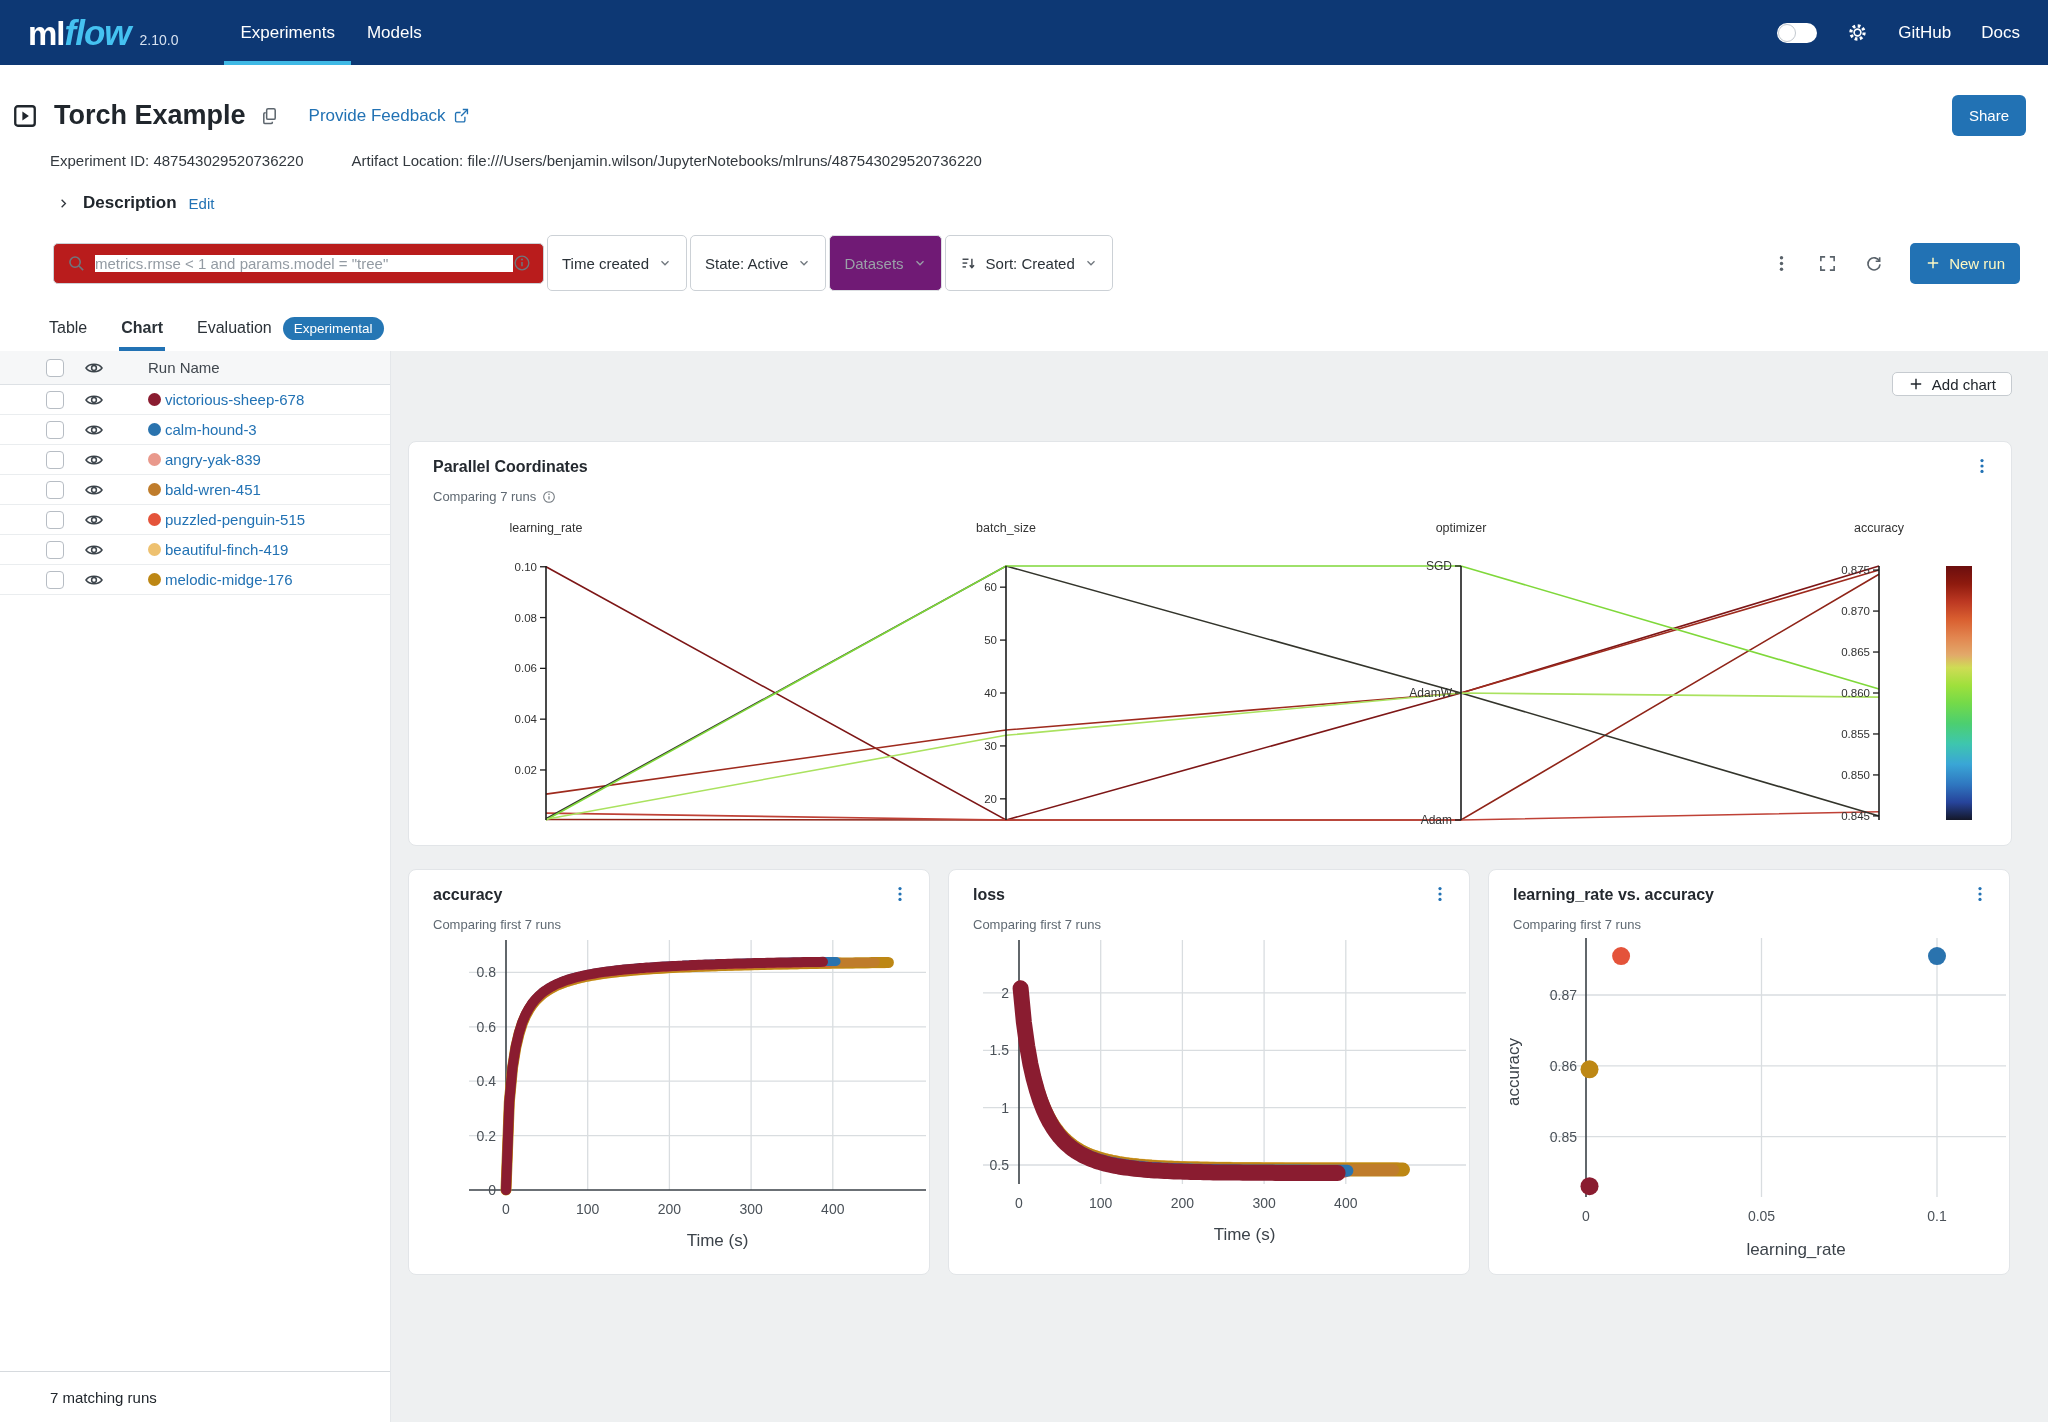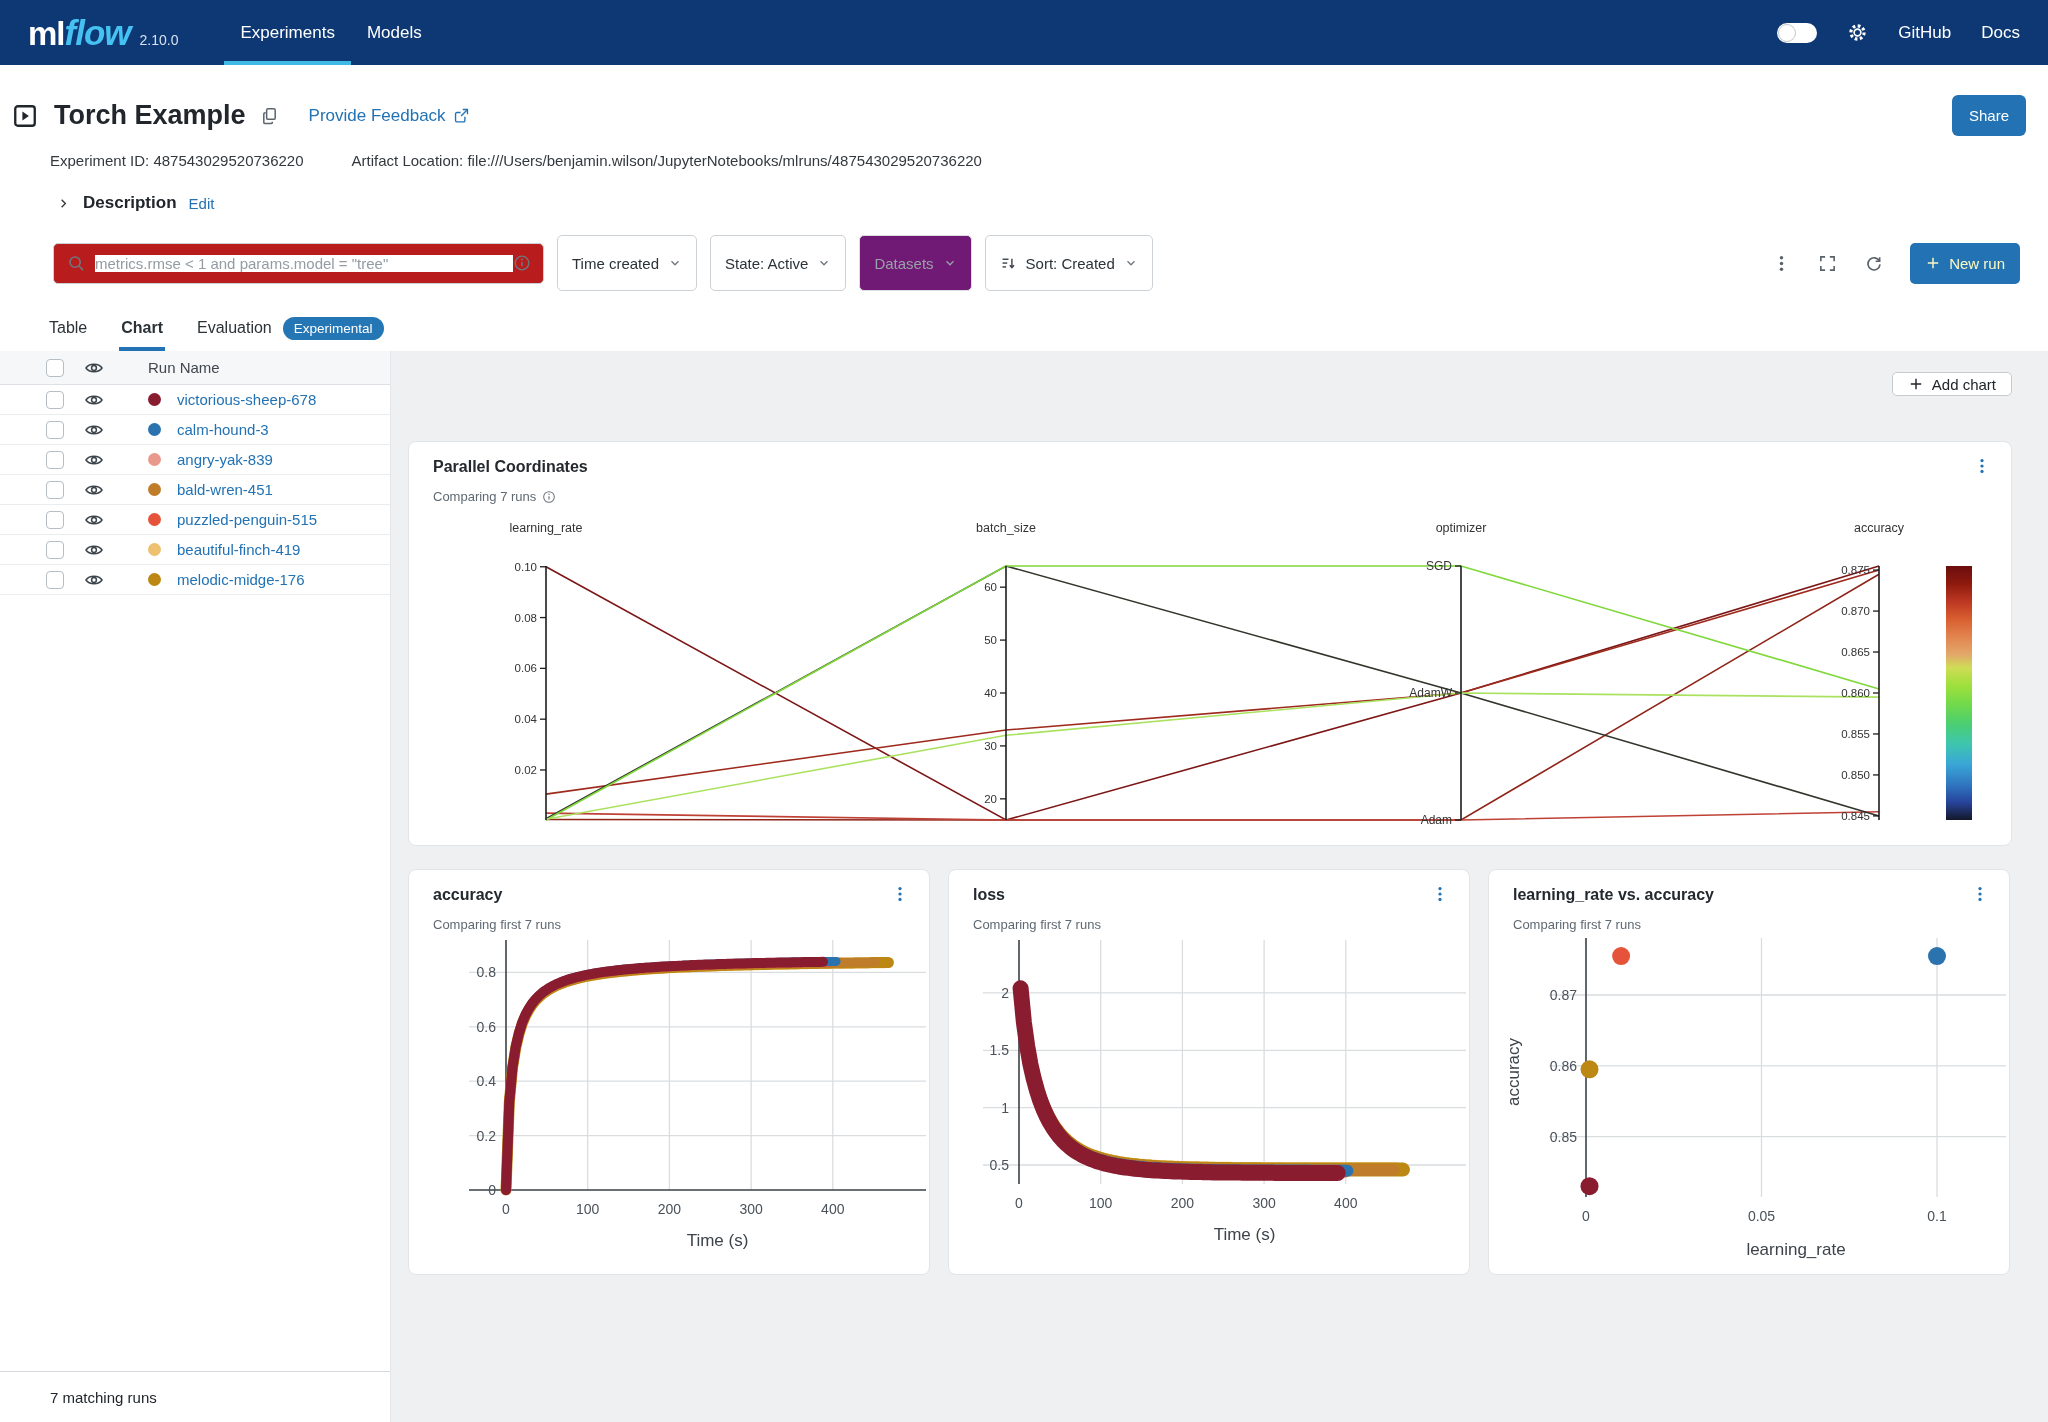--- a/index.html
+++ b/index.html
@@ -35,21 +35,21 @@
   .desc-chev{color:#33393f;transform:rotate(-90deg)}
   .desc-label{font-size:17px;font-weight:600;color:#20262c}
   .edit-link{font-size:15px;color:#2272b4;cursor:pointer}
 
   
   .filters{margin-top:22px;padding:0 28px 0 53px;display:flex;align-items:center}
   .search{width:491px;height:41px;border:1px solid #ccd1d6;border-radius:5px;display:flex;align-items:center;padding:0 12px 0 13px;background:#b91c1c}
   .search input{flex:1;border:none;outline:none;font-size:15px;font-family:inherit;color:#2b3238;margin-left:9px}
   .search input::placeholder{color:#939ba3}
   .search .info{color:#6f767d}
-  .fbtn{height:56px;border:1px solid #ccd1d6;border-radius:5px;background:#fff;display:flex;align-items:center;gap:9px;padding:17px 14px;font-size:15px;color:#2b3238;margin-left:13px;cursor:pointer;white-space:nowrap}
+  .fbtn{height:56px;border:1px solid #ccd1d6;border-radius:5px;background:#fff;display:flex;align-items:center;gap:9px;padding:17px 14px;font-size:15px;color:#2b3238;margin-left:3px;cursor:pointer;white-space:nowrap}
   .fbtn .carat{color:#6f767d}
   .fbtn.disabled{background:#701a75;color:#9aa1a8;border-color:#dcdfe2}
   .icon-btn{color:#59626a;background:none;border:none;cursor:pointer;padding:0}
   .right-tools{margin-left:auto;display:flex;align-items:center;gap:27px}
   .newrun{background:#2272b4;color:#fef9c3;border:none;border-radius:5px;height:41px;padding:4px 15px;font-size:15px;font-family:inherit;display:flex;align-items:center;gap:8px;cursor:pointer}
 
   
   .tabs{margin-top:14px;padding-left:47px;display:flex;gap:30px;height:46px;align-items:stretch}
   .tab{display:flex;align-items:center;font-size:16px;color:#2b3238;cursor:pointer;gap:11px;padding:0 2px}
   .tab.active{font-weight:bold;box-shadow:inset 0 -4px 0 #2272b4}
@@ -57,21 +57,21 @@
 
   
   .main{flex:1;display:flex;min-height:0}
   .runs-panel{width:391px;flex:0 0 391px;display:flex;flex-direction:column;border-right:1px solid #e4e7ea;background:#fff}
   .runs-header{height:34px;flex:0 0 34px;background:#f6f7f8;border-bottom:1px solid #dde1e5;display:flex;align-items:center;padding-left:46px;font-size:15px;color:#40474e}
   .rh-label{margin-left:44px}
   .run-row{height:30px;flex:0 0 30px;border-bottom:1px solid #eaedef;display:flex;align-items:center;padding-left:46px}
   .cbx{width:18px;height:18px;border:1.5px solid #b7bdc4;border-radius:4px;background:#fff;flex:none;cursor:pointer}
   .eye{margin-left:20px;color:#3c444b;cursor:pointer}
   .run-dot{width:13px;height:13px;border-radius:50%;margin-left:44px;flex:none}
-  .run-name{margin-left:16px;font-size:15px;color:#2272b4;cursor:pointer;white-space:nowrap}
+  .run-name{margin-left:4px;font-size:15px;color:#2272b4;cursor:pointer;white-space:nowrap}
   .runs-footer{margin-top:auto;height:51px;flex:0 0 51px;border-top:1px solid #d6dade;display:flex;align-items:center;padding-left:50px;font-size:15px;color:#20262c}
 
   .charts-area{flex:1;background:#eef0f1;position:relative;min-width:0}
   .addchart{position:absolute;top:21px;right:36px;height:24px;background:#fff;border:1px solid #c6cbd0;border-radius:5px;display:flex;align-items:center;gap:8px;padding:0 15px;font-size:15px;color:#20262c;cursor:pointer}
   .card{position:absolute;background:#fff;border:1px solid #e2e5e8;border-radius:8px}
   .card-title{position:absolute;left:24px;top:16px;font-size:16px;font-weight:bold;color:#24292f}
   .card-sub{position:absolute;left:24px;top:47px;font-size:13px;color:#5f6972;display:flex;align-items:center;gap:6px}
   .card-kebab{position:absolute;right:20px;top:15px;color:#2272b4;cursor:pointer}
   #pc-card{left:17px;top:90px;right:36px;height:405px}
   #pc-svg{position:absolute;left:24px;top:76px}

